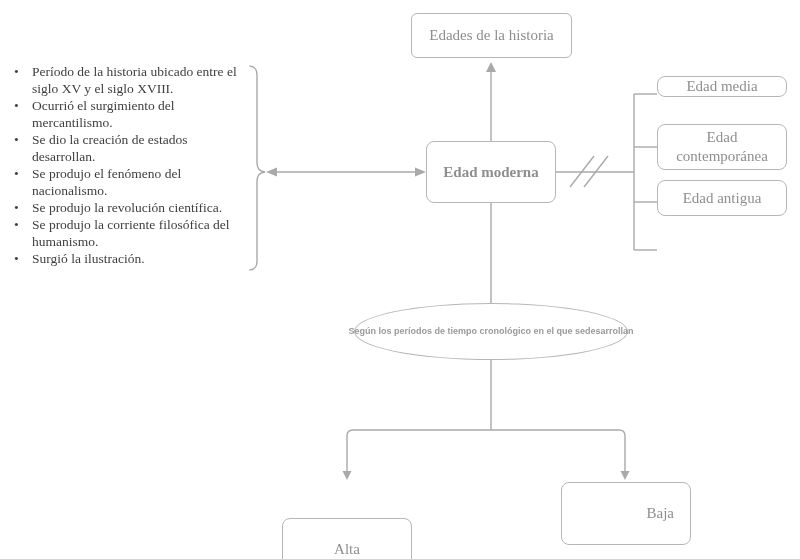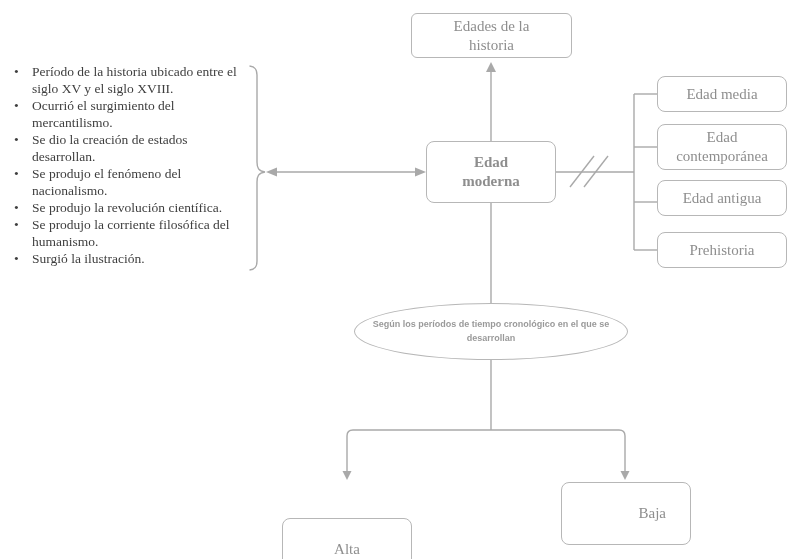--- a/index.html
+++ b/index.html
@@ -6,34 +6,34 @@
   .canvas{
     position:relative;width:800px;height:559px;background:#ffffff;
     font-family:"Liberation Serif", serif;overflow:hidden;
   }
   .connectors{position:absolute;left:0;top:0;width:800px;height:559px;}
   .edge{stroke:#a9a9a9;stroke-width:1.4;fill:none;}
   .head{fill:#a9a9a9;stroke:none;}
   .box{
     position:absolute;background:#ffffff;border:1.5px solid #b7b7b7;border-radius:8px;
     display:flex;align-items:center;justify-content:center;text-align:center;
-    color:#8e8e8e;font-size:15px;line-height:1.25;box-sizing:border-box;padding:0 24px;
+    color:#8e8e8e;font-size:15px;line-height:1.25;box-sizing:border-box;padding:0 16px;
   }
   .box.root{border-radius:6px;}
   .notes{
     position:absolute;left:14px;top:63px;width:250px;
     color:#3e3e3e;font-size:13.5px;line-height:17px;
   }
   .note{display:flex;}
   .bullet{flex:0 0 11px;width:11px;}
   .nline{display:block;white-space:nowrap;margin-left:7px;}
   .ellipse{
     position:absolute;left:354px;top:303px;width:274px;height:57px;
     background:#ffffff;border:1.5px solid #b7b7b7;border-radius:50%;
-    display:flex;flex-direction:column;align-items:center;justify-content:center;
+    display:flex;flex-direction:row;align-items:center;justify-content:center;
     font-family:"Liberation Sans", sans-serif;font-weight:bold;font-size:9px;
     color:#9a9a9a;line-height:1.5;box-sizing:border-box;text-align:center;
   }
   .eline{display:block;white-space:nowrap;}
 </style>
 </head>
 <body>
 
 <div class="canvas">
 
@@ -68,31 +68,28 @@
   </svg>
 
   <div class="box root" style="left:411px;top:13px;width:161px;height:45px;">
     <span>Edades de la historia</span>
   </div>
 
   <div class="box" style="left:426px;top:141px;width:130px;height:62px;font-weight:bold;">
     <span>Edad moderna</span>
   </div>
 
-  <div class="box" style="left:657px;top:76px;width:130px;height:36px;">
+  <div class="box" style="left:657px;top:76px;width:130px;height:21px;">
     <span>Edad media</span>
   </div>
   <div class="box" style="left:657px;top:124px;width:130px;height:46px;">
     <span>Edad contemporánea</span>
   </div>
   <div class="box" style="left:657px;top:180px;width:130px;height:36px;">
     <span>Edad antigua</span>
-  </div>
-  <div class="box" style="left:657px;top:232px;width:130px;height:36px;">
-    <span>Prehistoria</span>
   </div>
 
   <div class="box" style="left:282px;top:482px;width:130px;height:63px;margin-top:36px;">
     <span>Alta</span>
   </div>
   <div class="box" style="left:561px;top:482px;width:130px;height:63px;justify-content:flex-end;">
     <span>Baja</span>
   </div>
 
   <div class="ellipse">

